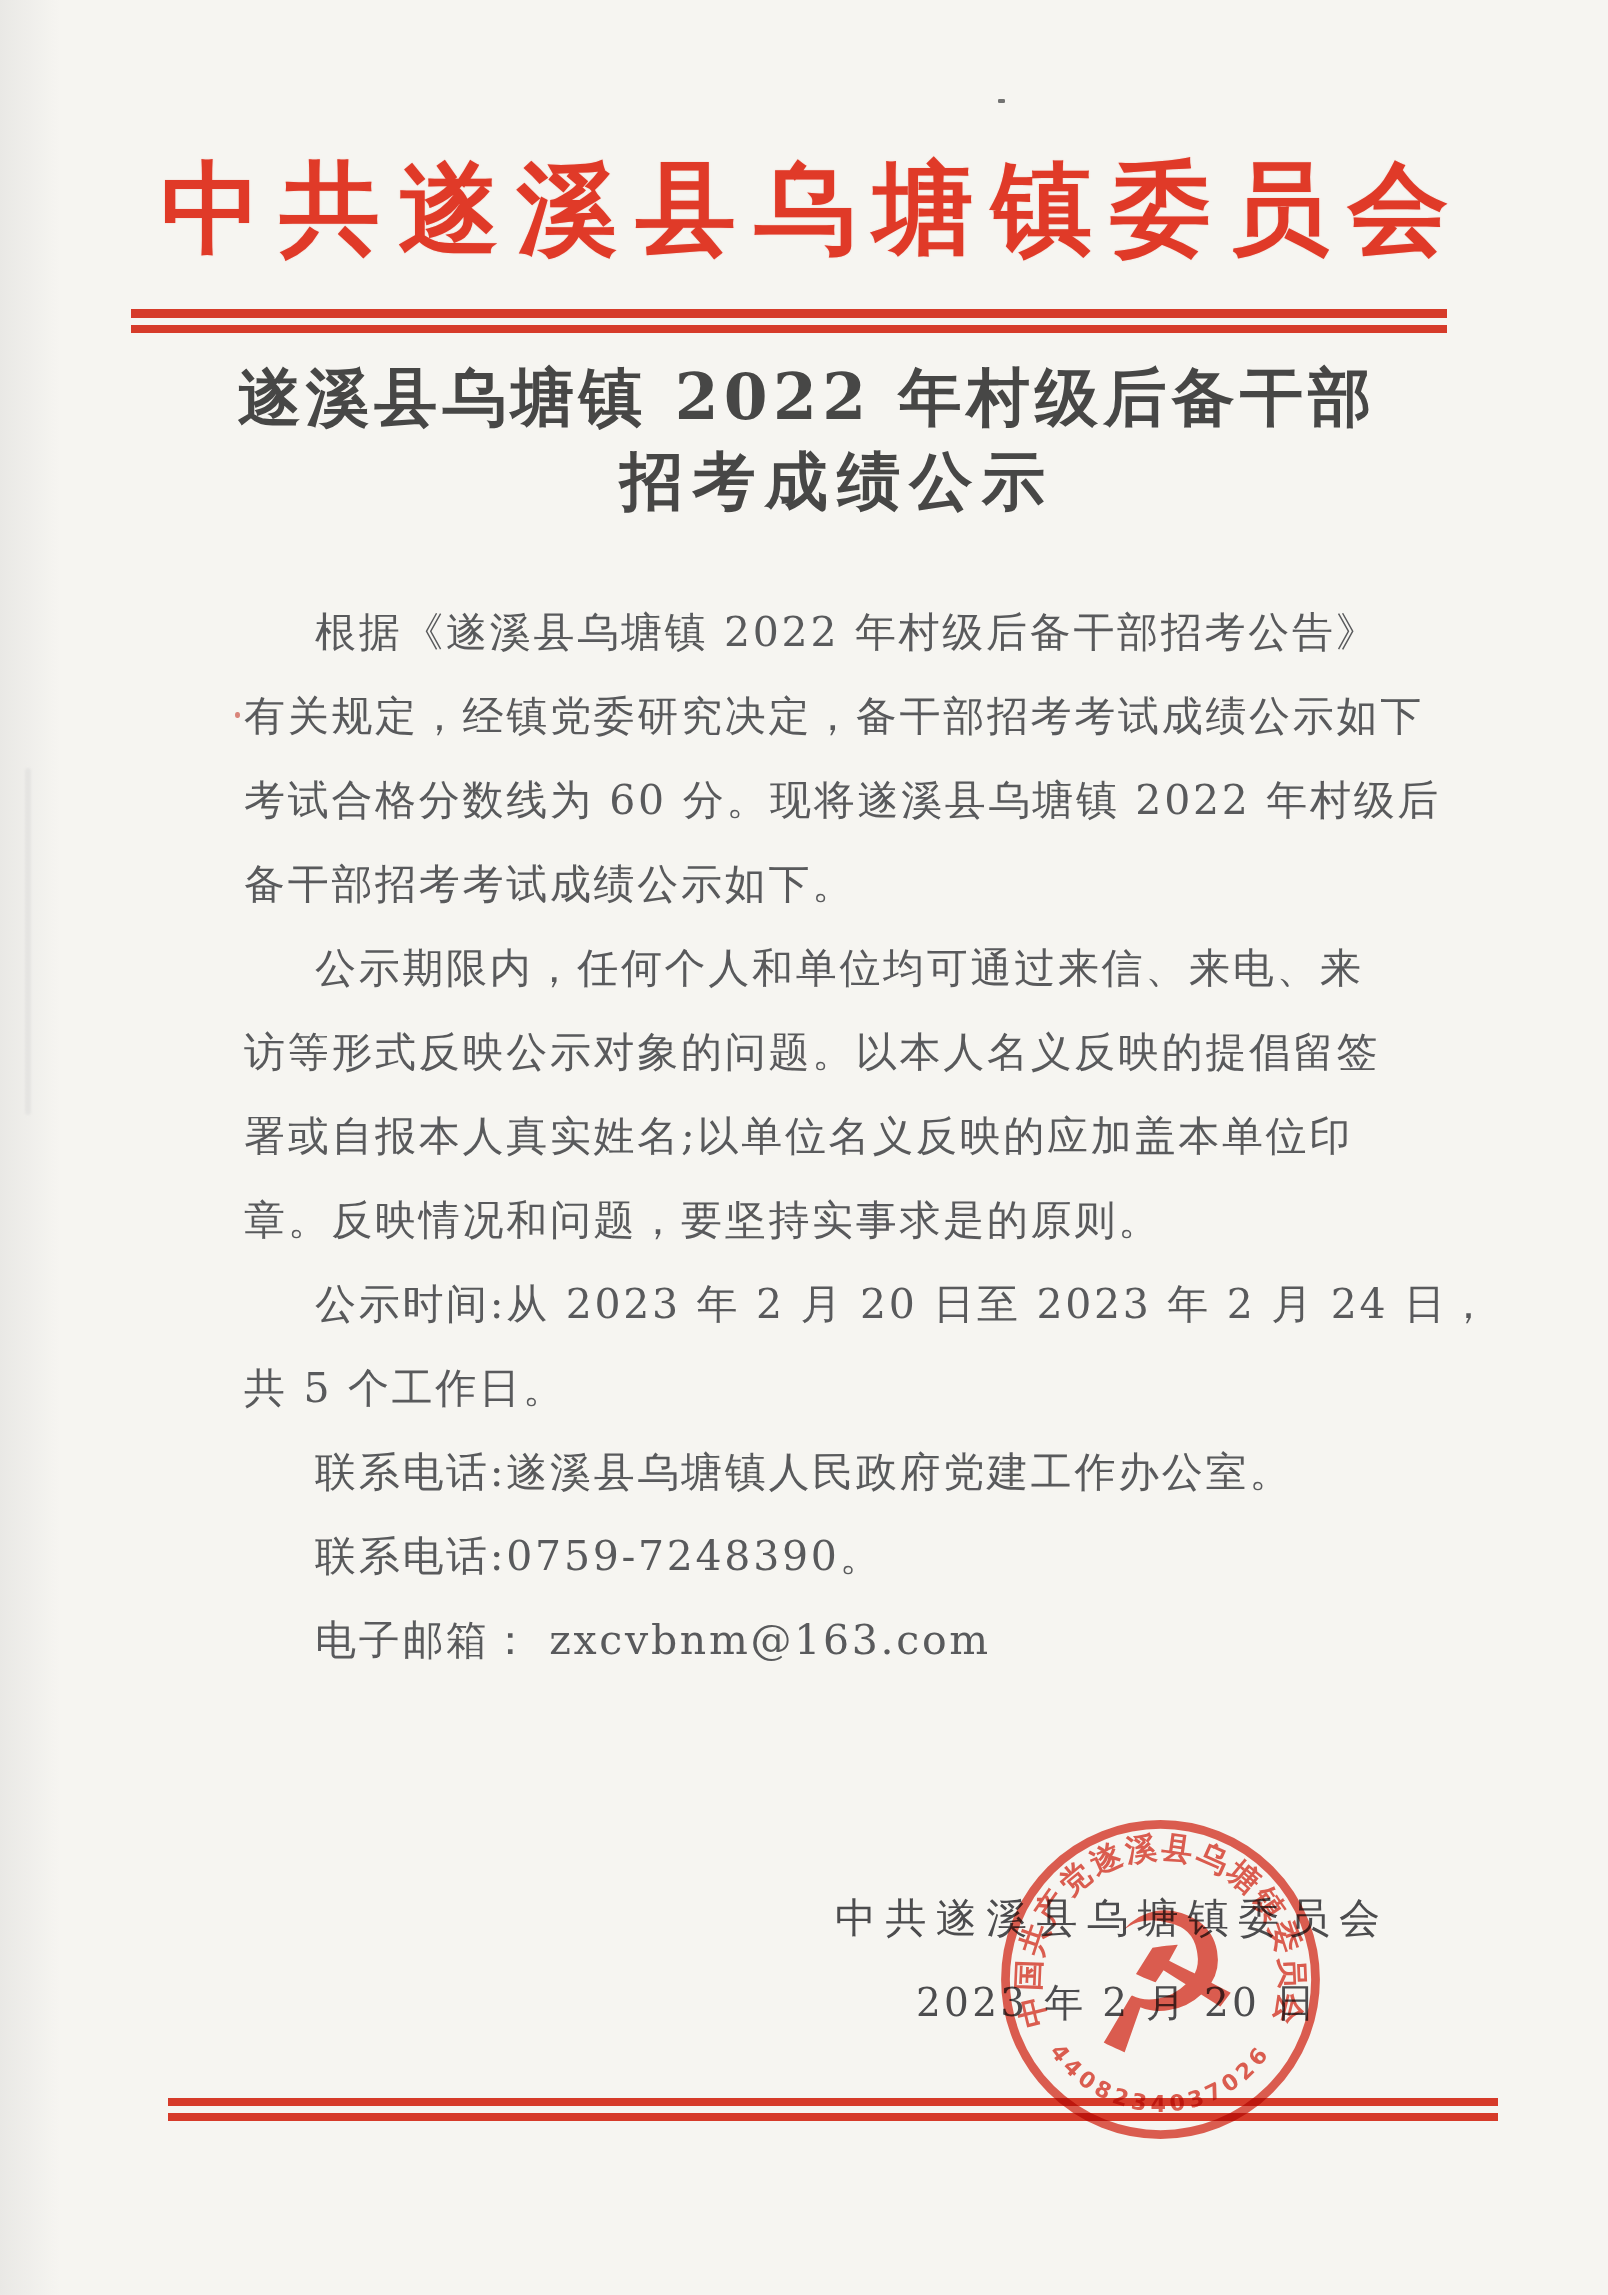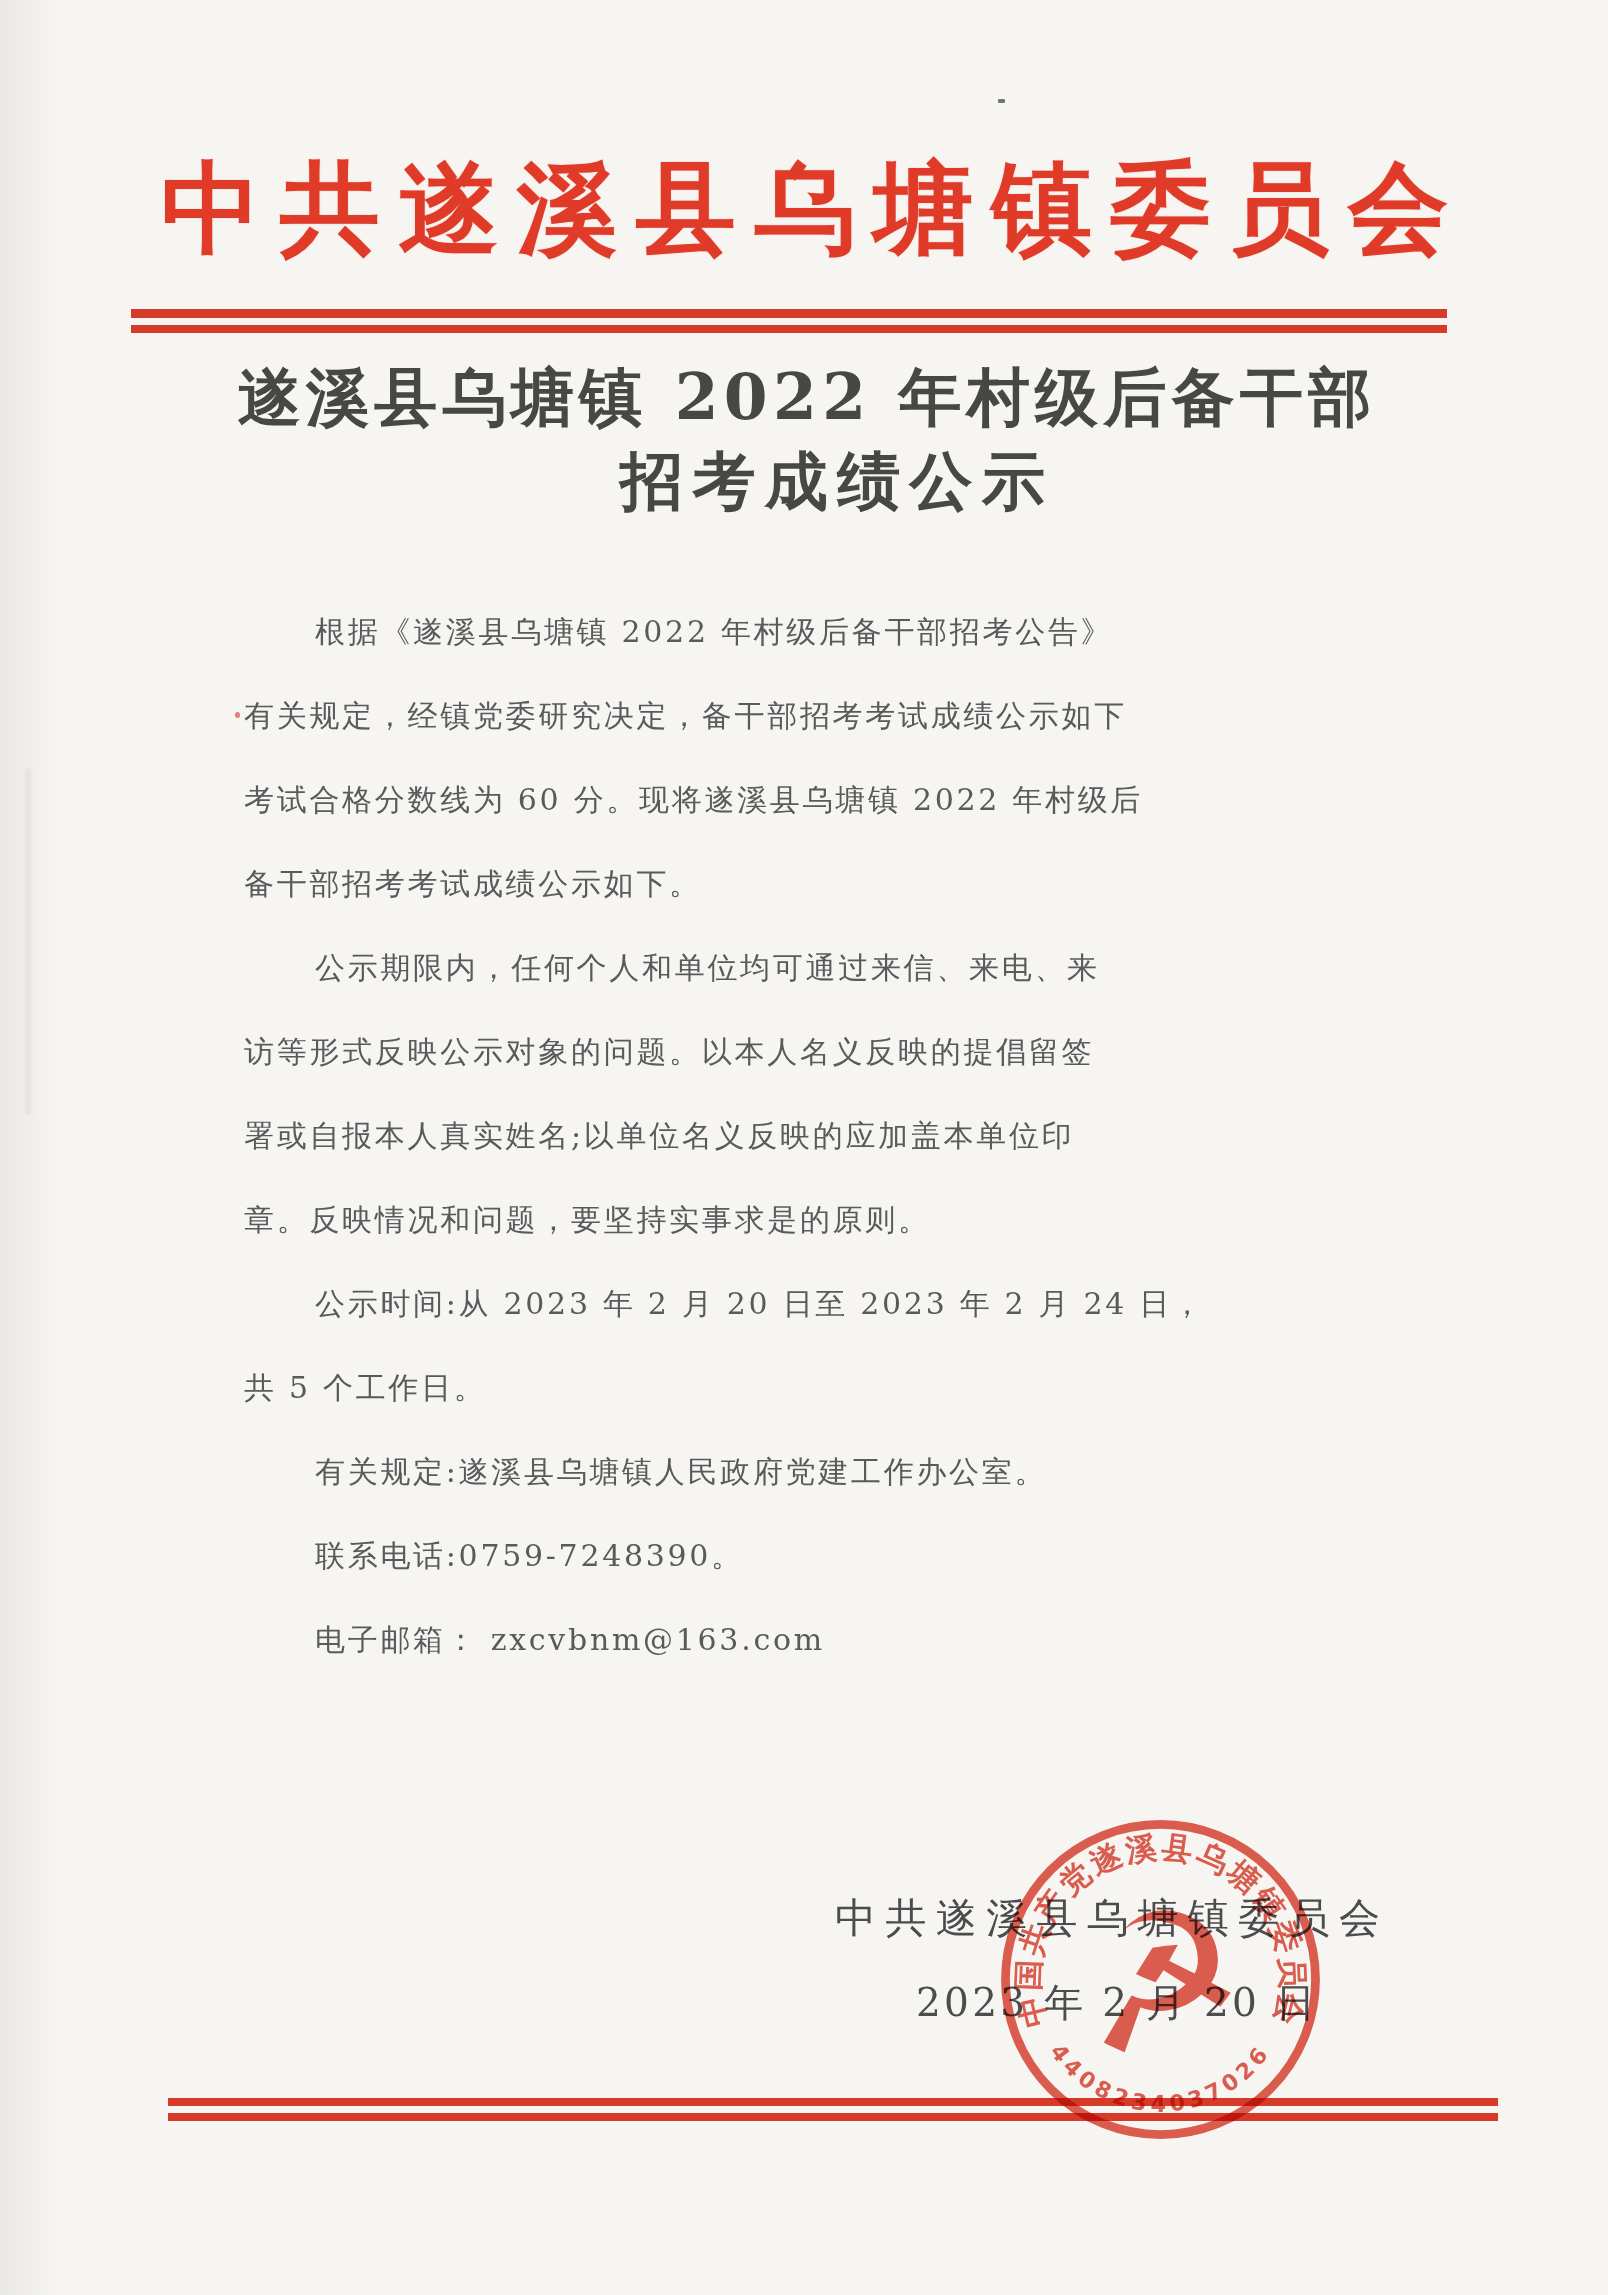--- a/index.html
+++ b/index.html
@@ -49,21 +49,21 @@
     font-size:63px;line-height:73px;
   }
   .doc-title.l1{top:361px;letter-spacing:5.3px;padding-left:5.3px;box-sizing:border-box;}
   .doc-title.l2{top:445px;letter-spacing:9.4px;padding-left:9.4px;box-sizing:border-box;margin-left:28px;}
   .doc-body{
     position:absolute;left:244px;top:590px;width:1175px;
     color:var(--body-ink);
   }
   .line{
     height:84px;line-height:84px;
-    font-size:30px;letter-spacing:2.7px;
+    font-size:41px;letter-spacing:2.7px;
     white-space:nowrap;
   }
   .line.indent{padding-left:71px;}
   .line.email{font-family:"DejaVu Serif", serif;}
   .signature{
     position:absolute;left:835px;top:1895px;
     font-size:41px;line-height:47px;letter-spacing:9.4px;
     color:#4c4c4e;white-space:nowrap;z-index:1;
   }
   .sign-date{
@@ -100,21 +100,21 @@
     <div class="line indent">根据《遂溪县乌塘镇 2022 年村级后备干部招考公告》</div>
     <div class="line">有关规定，经镇党委研究决定，备干部招考考试成绩公示如下</div>
     <div class="line">考试合格分数线为 60 分。现将遂溪县乌塘镇 2022 年村级后</div>
     <div class="line">备干部招考考试成绩公示如下。</div>
     <div class="line indent">公示期限内，任何个人和单位均可通过来信、来电、来</div>
     <div class="line">访等形式反映公示对象的问题。以本人名义反映的提倡留签</div>
     <div class="line">署或自报本人真实姓名;以单位名义反映的应加盖本单位印</div>
     <div class="line">章。反映情况和问题，要坚持实事求是的原则。</div>
     <div class="line indent">公示时间:从 2023 年 2 月 20 日至 2023 年 2 月 24 日，</div>
     <div class="line">共 5 个工作日。</div>
-    <div class="line indent">有关规定:遂溪县乌塘镇人民政府党建工作办公室。</div>
+    <div class="line indent">联系电话:遂溪县乌塘镇人民政府党建工作办公室。</div>
     <div class="line indent">联系电话:0759-7248390。</div>
     <div class="line indent email">电子邮箱： zxcvbnm@163.com</div>
   </div>
 
   <div class="signature">中共遂溪县乌塘镇委员会</div>
   <div class="sign-date">2023 年 2 月 20 日</div>
 
   <svg class="seal" viewBox="0 0 500 500" xmlns="http://www.w3.org/2000/svg">
     <g fill="#dd4434" opacity="0.92">
       <circle cx="250" cy="250" r="230" fill="none" stroke="#dd4434" stroke-width="13"></circle>

